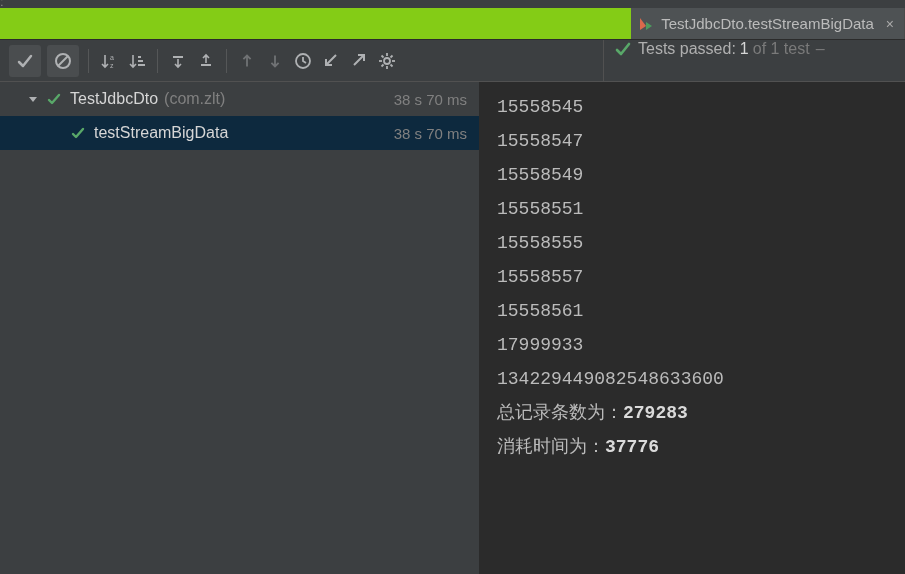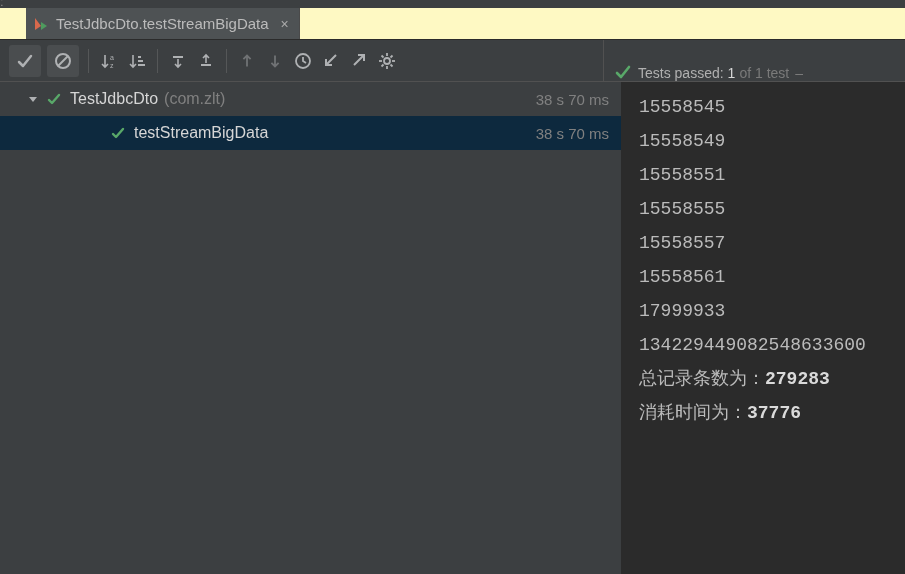--- a/index.html
+++ b/index.html
@@ -4,45 +4,45 @@
 <style>
   * { box-sizing: border-box; margin: 0; padding: 0; }
   html, body { width: 905px; height: 574px; overflow: hidden; font-family: "Segoe UI", "Microsoft YaHei", Arial, sans-serif; }
   body { background: #3C3F41; color: #BBBBBB; display: flex; flex-direction: column; }
 
   
   .edge-label { height: 8px; background: #3C3F41; position: relative; }
   .edge-label span { position: absolute; left: 0; top: -6px; font-size: 13px; color: #888; }
 
   
-  .tab-strip { display: flex; align-items: center; height: 32px; background: #fef9c3; border-bottom: 1px solid #2B2B2B; padding-left: 26px; }
+  .tab-strip { display: flex; align-items: center; height: 32px; background: #84cc16; border-bottom: 1px solid #2B2B2B; padding-left: 26px; justify-content: flex-end; }
   .tab { display: flex; align-items: center; height: 100%; padding: 0 10px 0 6px; border-right: 1px solid #4A4A4A; background: #4E5254; }
   .tab .glyph { display: inline-flex; width: 18px; height: 18px; margin-right: 6px; }
   .tab .title { color: #BBBBBB; font-size: 15px; }
   .tab .close { margin-left: 12px; color: #AAA; font-size: 14px; cursor: pointer; }
 
   
   .toolbar-row { display: flex; align-items: center; height: 42px; background: #3C3F41; border-bottom: 1px solid #515151; }
   .toolbar-left { display: flex; align-items: center; height: 100%; padding: 0 6px; flex: 0 0 auto; width: 603px; }
   .toolbar-right { display: flex; align-items: center; height: 100%; padding: 0 10px; border-left: 1px solid #515151; overflow: hidden; white-space: nowrap; }
   .tbtn { width: 26px; height: 26px; display: inline-flex; align-items: center; justify-content: center; border-radius: 3px; margin: 0 1px; color: #AFB1B3; cursor: pointer; }
   .tbtn.big { width: 32px; height: 32px; background: #4A4D4F; margin: 0 3px; }
   .tsep { width: 1px; height: 24px; background: #555758; margin: 0 6px; }
-  .summary { font-size: 14px; color: #B0B0B0; display: flex; align-items: flex-end; }
+  .summary { font-size: 16px; color: #B0B0B0; display: flex; align-items: flex-start; }
   .summary .chk { color: #59A869; margin-right: 6px; font-size: 18px; }
   .summary .num { color: #D6D6D6; margin: 0 4px; }
   .summary .faint { color: #7A7A7A; }
 
   
   .main { flex: 1; display: flex; min-height: 0; }
-  .tree-pane { width: 621px; background: #3C3F41; overflow: hidden; text-align: center; }
+  .tree-pane { width: 479px; background: #3C3F41; overflow: hidden; text-align: center; }
   .console-pane { flex: 1; background: #2B2B2B; color: #BBBBBB; font-family: Consolas, "Courier New", monospace; font-size: 18px; padding: 8px 12px 8px 18px; overflow: hidden; white-space: nowrap; }
 
   .tree-row { display: flex; align-items: center; height: 34px; padding-right: 12px; font-size: 16px; }
-  .tree-row.selected { background: #0D293E; padding-left: 40px; }
+  .tree-row.selected { background: #0D293E; }
   .tree-indent { width: 24px; flex: 0 0 auto; }
   .tw { width: 18px; display: inline-flex; justify-content: center; color: #AFB1B3; cursor: pointer; font-size: 13px; margin-right: 4px; }
   .tick { color: #59A869; font-size: 17px; margin-right: 8px; }
   .tname { color: #D6D6D6; }
   .tpkg { color: #808080; margin-left: 6px; }
   .tdur { margin-left: auto; color: #808080; font-size: 15px; }
 
   .console-line { line-height: 34px; height: 34px; white-space: nowrap; }
   .console-line .bold-num { color: #DADADA; font-weight: bold; }
 
@@ -193,20 +193,21 @@
             <path d="M3 9 L6 12 L13 4" stroke="#59A869" stroke-width="2.4" fill="none" stroke-linecap="round" stroke-linejoin="round"></path>
           </svg>
       </span>
       <span class="tname">testStreamBigData</span>
       <span class="tdur">38 s 70 ms</span>
     </div>
   </div>
 
   <div class="console-pane">
     <div class="console-line">15558545</div>
+    <div class="console-line">15558547</div>
     <div class="console-line">15558549</div>
     <div class="console-line">15558551</div>
     <div class="console-line">15558555</div>
     <div class="console-line">15558557</div>
     <div class="console-line">15558561</div>
     <div class="console-line">17999933</div>
     <div class="console-line">134229449082548633600</div>
     <div class="console-line">
       <span>总记录条数为：</span><span class="bold-num">279283</span>
     </div>

